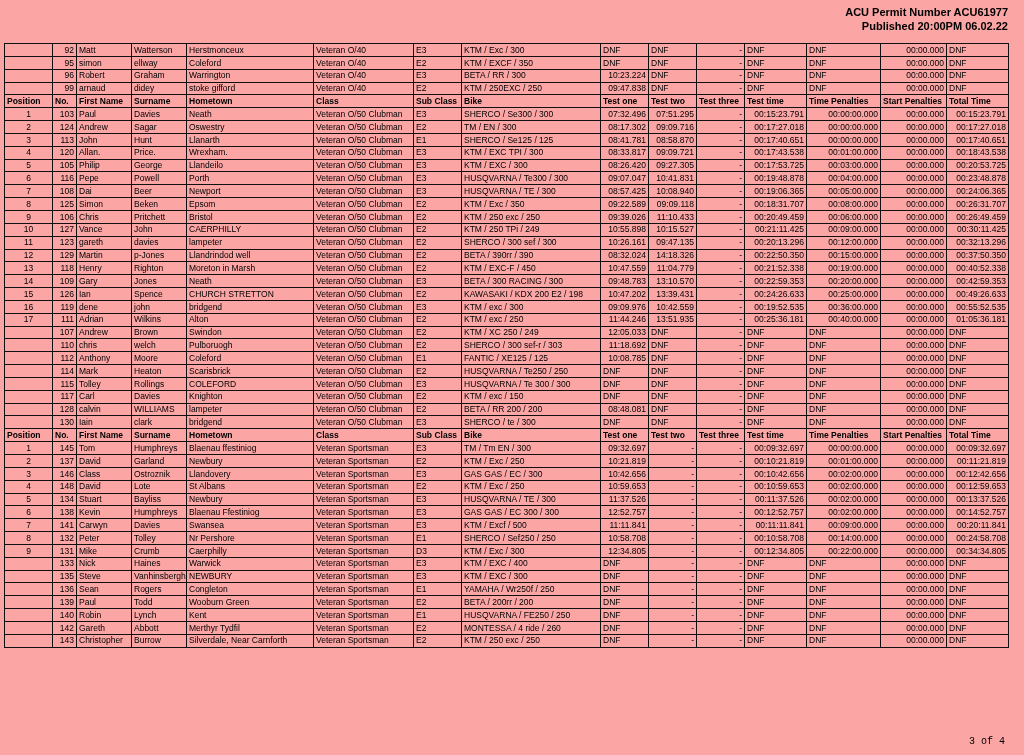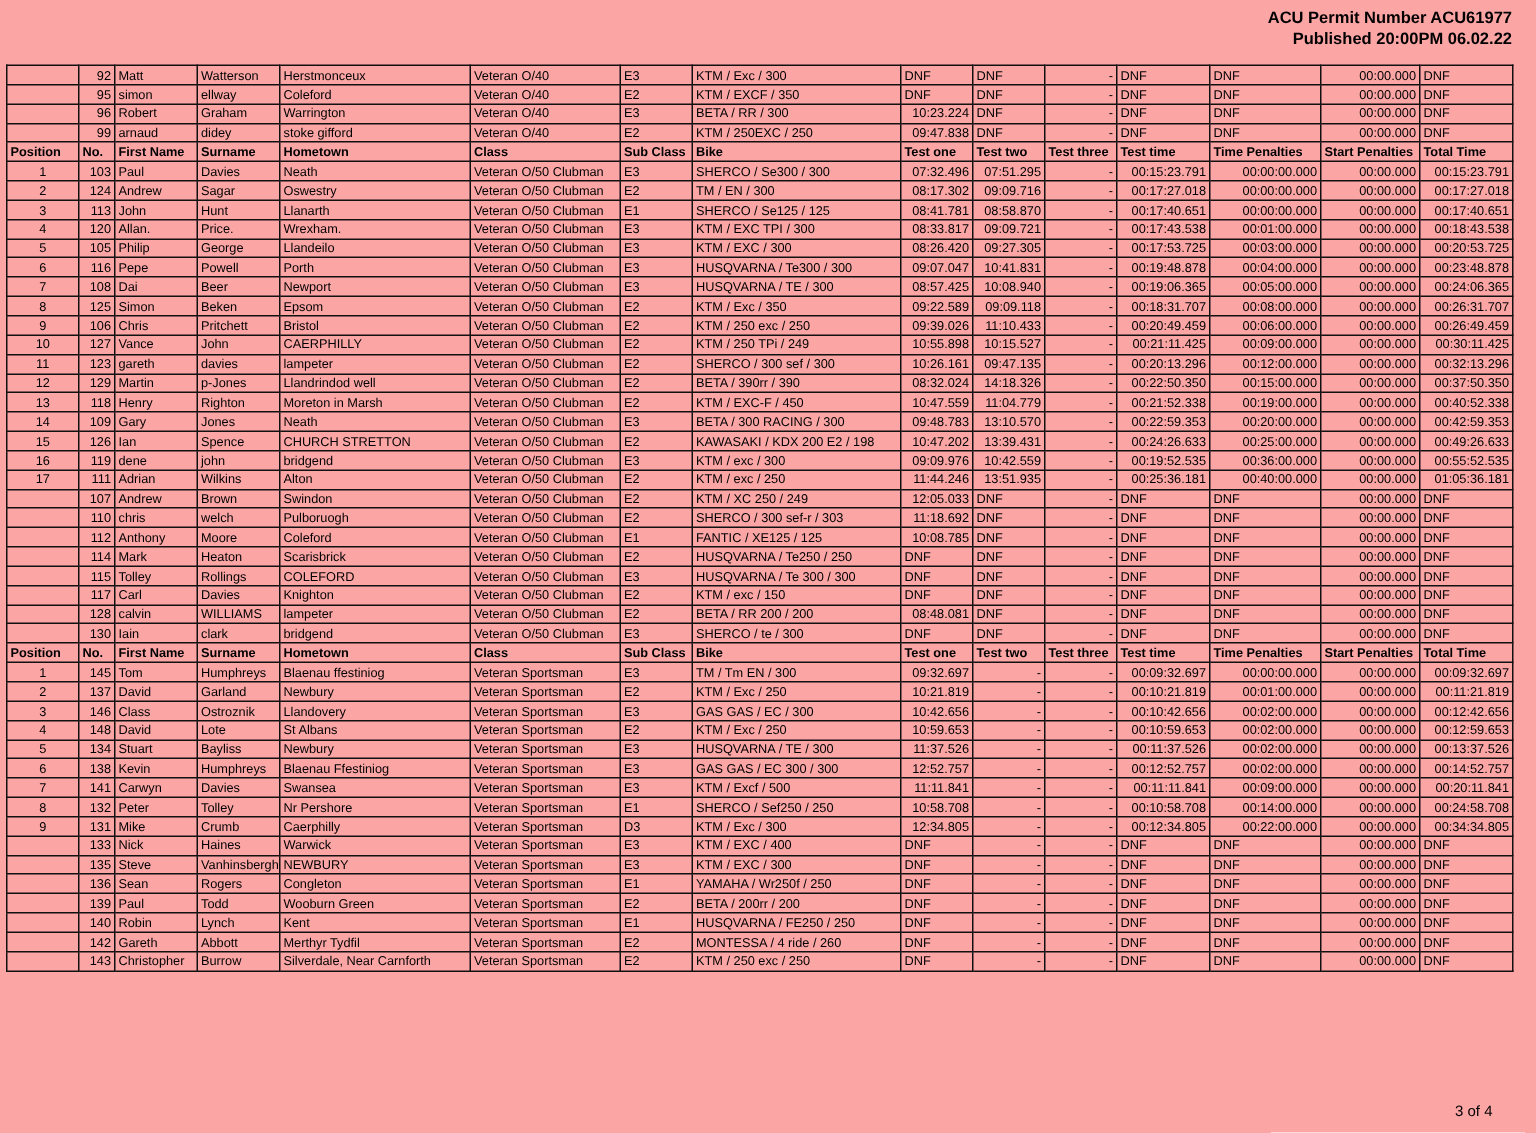--- a/index.html
+++ b/index.html
@@ -42,23 +42,24 @@
   }
   table.results th{
     font-weight:bold;
     text-align:left;
   }
   .al{text-align:left;}
   .ar{text-align:right;}
   .ac{text-align:center;}
   .page-number{
     position:absolute;
-    right:29px;
+    right:19px;
     bottom:8px;
     font-size:10px;
+    font-family:Liberation Mono, monospace;
   }
 </style>
 </head>
 <body>
 
 <div class="page">
 
   <div class="doc-header">
     <div>ACU Permit Number ACU61977</div>
     <div>Published 20:00PM 06.02.22</div>

